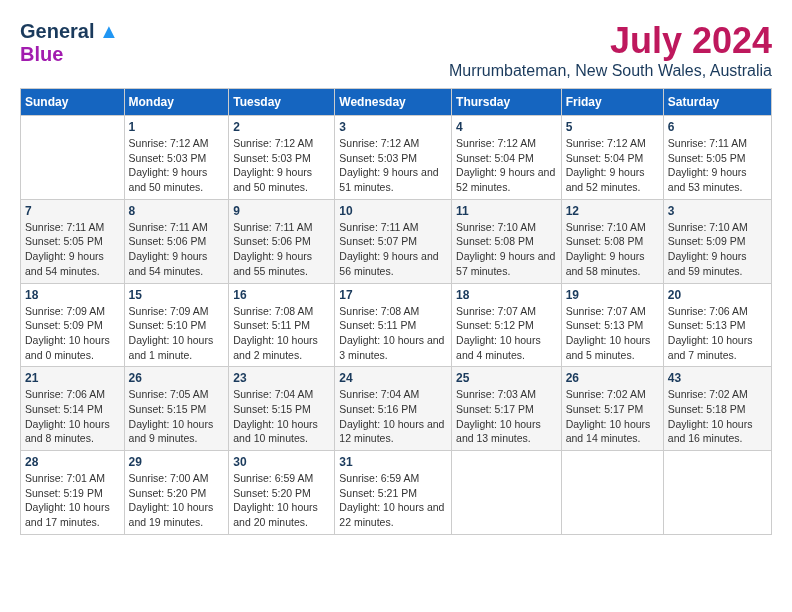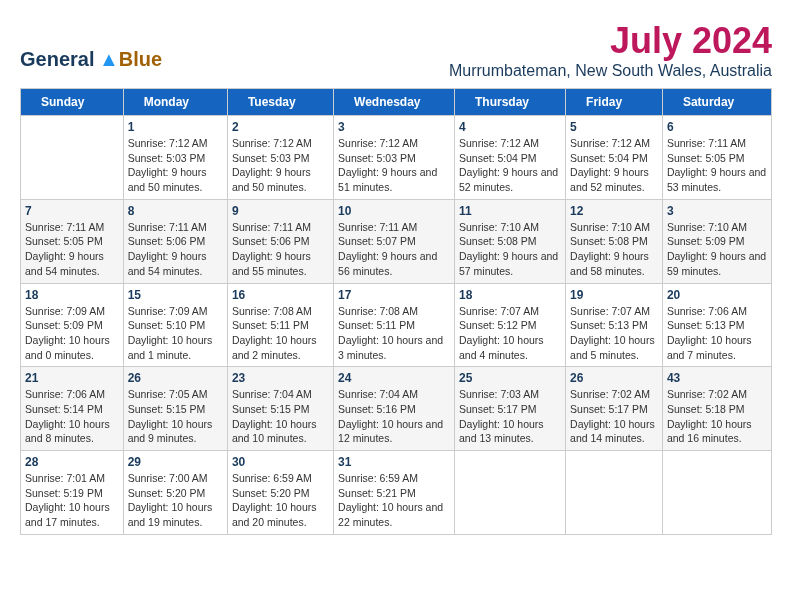--- a/index.html
+++ b/index.html
@@ -11,23 +11,22 @@
       padding: 20px;
     }
     .header {
       display: flex;
       justify-content: space-between;
       align-items: flex-start;
       margin-bottom: 8px;
     }
     .logo {
       display: flex;
-      flex-direction: row;
+      flex-direction: column;
       align-items: flex-start;
-      margin-top: 28px;
     }
     .logo-line {
       display: flex;
       align-items: center;
       gap: 2px;
     }
     .title-section {
       text-align: right;
     }
     .month-year {
@@ -40,21 +39,21 @@
       color: #1a3a5c;
     }
     table {
       width: 100%;
       border-collapse: collapse;
       font-size: 11px;
     }
     thead tr th {
       background-color: #1565C0;
       color: #fff;
-      padding: 6px 20px;
+      padding: 6px 4px;
       text-align: left;
       font-size: 12px;
       font-weight: bold;
       border: 1px solid #ccc;
     }
     tbody tr td {
       border: 1px solid #ccc;
       padding: 4px;
       vertical-align: top;
       min-height: 70px;
@@ -83,21 +82,21 @@
 
 <div class="header">
   <div class="logo">
     <div class="logo-line">
       <div>
         <span style="color:#1a3a5c; font-size:20px; font-weight:bold;">General</span>
         <span style="color:#2196F3; font-size:20px; font-weight:bold;">▲</span>
       </div>
     </div>
     <div>
-      <span style="color:#a16207; font-size:20px; font-weight:bold;">Blue</span>
+      <span style="color:#a21caf; font-size:20px; font-weight:bold;">Blue</span>
     </div>
   </div>
   <div class="title-section">
     <div class="month-year">July 2024</div>
     <div class="location">Murrumbateman, New South Wales, Australia</div>
   </div>
 </div>
 
 <table>
   <thead>

